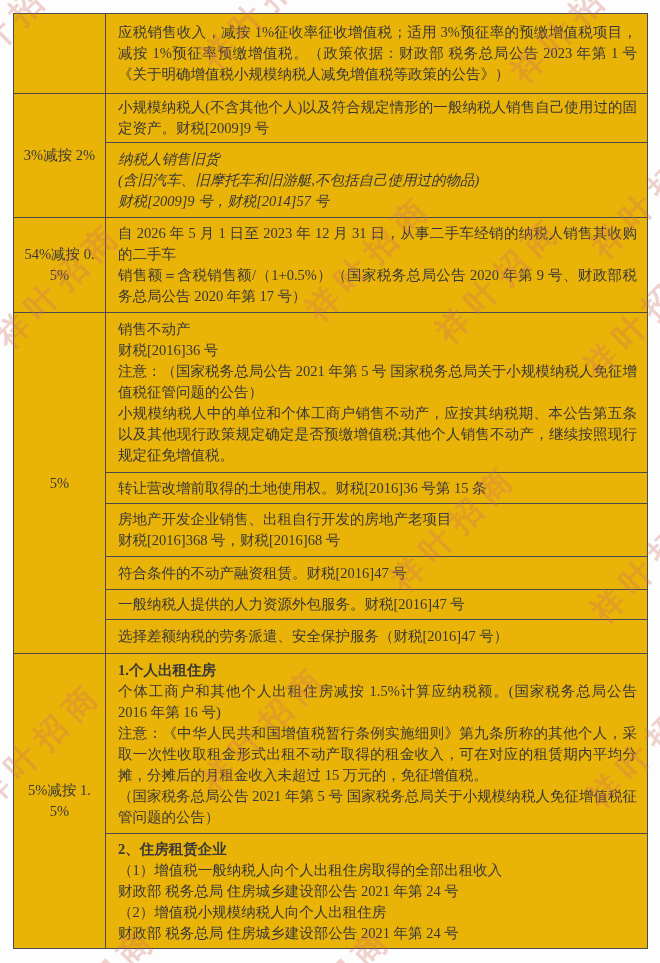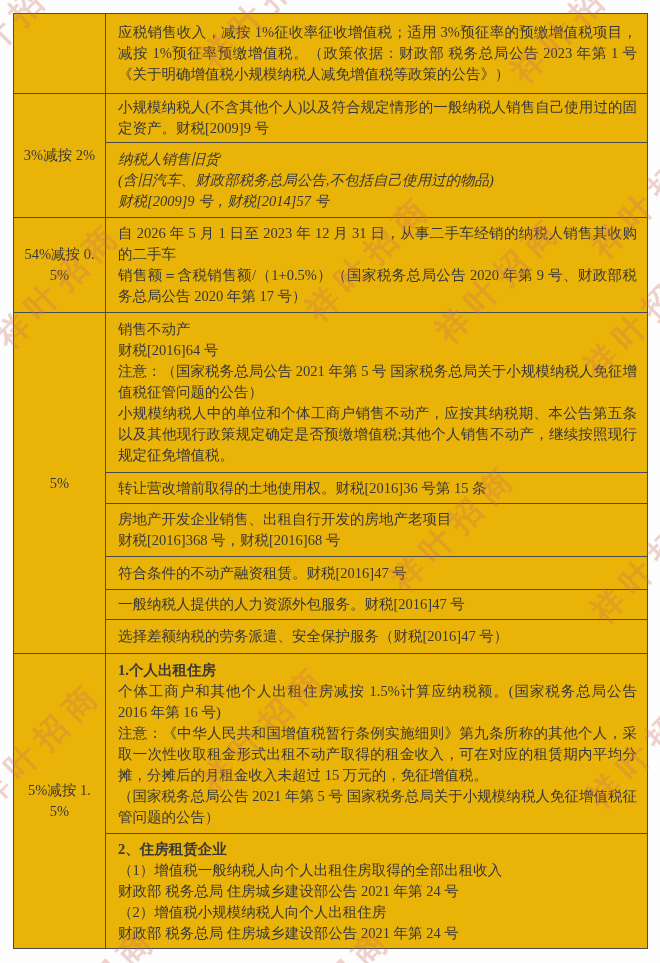--- a/index.html
+++ b/index.html
@@ -96,41 +96,41 @@
           <td class="rate" rowspan="2">
             <div>3%减按 2%</div>
           </td>
           <td class="policy" style="height: 48px;">
             <p>小规模纳税人(不含其他个人)以及符合规定情形的一般纳税人销售自己使用过的固定资产。财税[2009]9 号</p>
           </td>
         </tr>
         <tr>
           <td class="policy" style="height: 75px; font-style: italic;">
             <p>纳税人销售旧货</p>
-            <p>(含旧汽车、财政部税务总局公告,不包括自己使用过的物品)</p>
+            <p>(含旧汽车、旧摩托车和旧游艇,不包括自己使用过的物品)</p>
             <p>财税[2009]9 号，财税[2014]57 号</p>
           </td>
         </tr>
         <tr>
           <td class="rate" rowspan="1">
             <div>54%减按 0.</div>
             <div>5%</div>
           </td>
           <td class="policy" style="height: 95px;">
             <p>自 2026 年 5 月 1 日至 2023 年 12 月 31 日，从事二手车经销的纳税人销售其收购的二手车</p>
             <p>销售额＝含税销售额/（1+0.5%）（国家税务总局公告 2020 年第 9 号、财政部税务总局公告 2020 年第 17 号）</p>
           </td>
         </tr>
         <tr>
           <td class="rate" rowspan="6">
             <div>5%</div>
           </td>
           <td class="policy" style="height: 160px;">
             <p>销售不动产</p>
-            <p>财税[2016]64 号</p>
+            <p>财税[2016]36 号</p>
             <p>注意：（国家税务总局公告 2021 年第 5 号 国家税务总局关于小规模纳税人免征增值税征管问题的公告）</p>
             <p>小规模纳税人中的单位和个体工商户销售不动产，应按其纳税期、本公告第五条以及其他现行政策规定确定是否预缴增值税;其他个人销售不动产，继续按照现行规定征免增值税。</p>
           </td>
         </tr>
         <tr>
           <td class="policy" style="height: 31px;">
             <p>转让营改增前取得的土地使用权。财税[2016]36 号第 15 条</p>
           </td>
         </tr>
         <tr>

